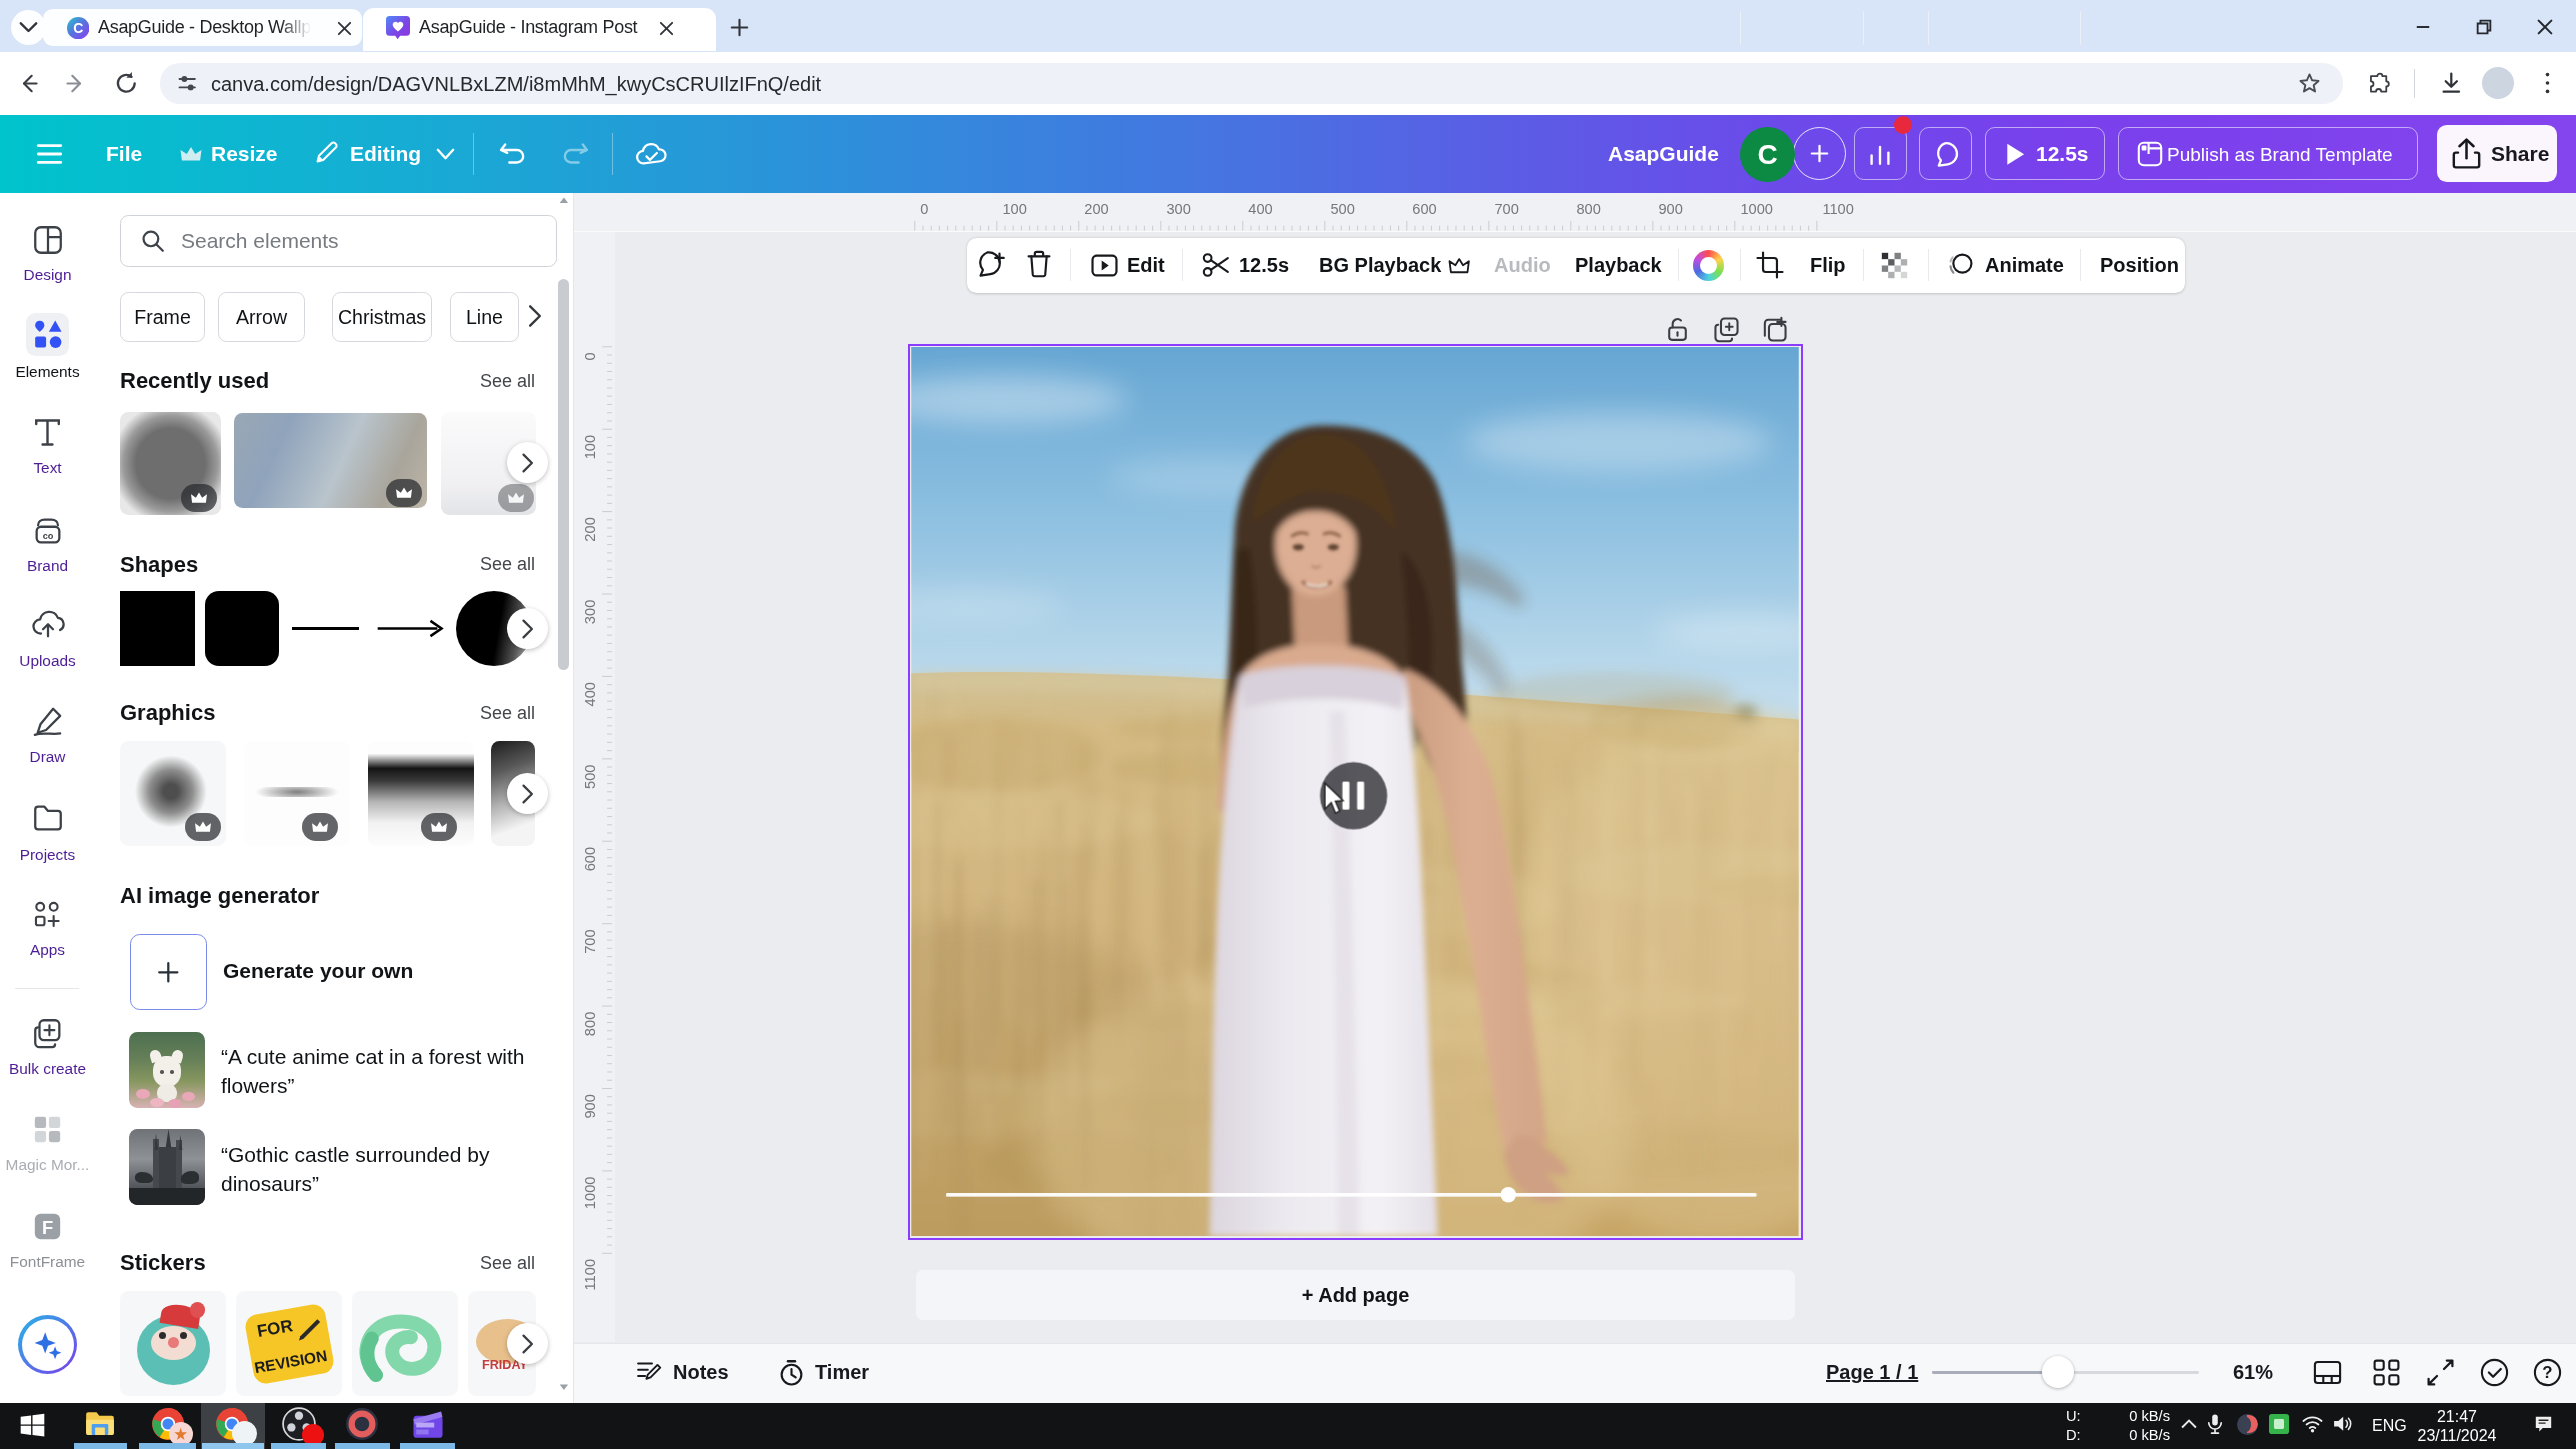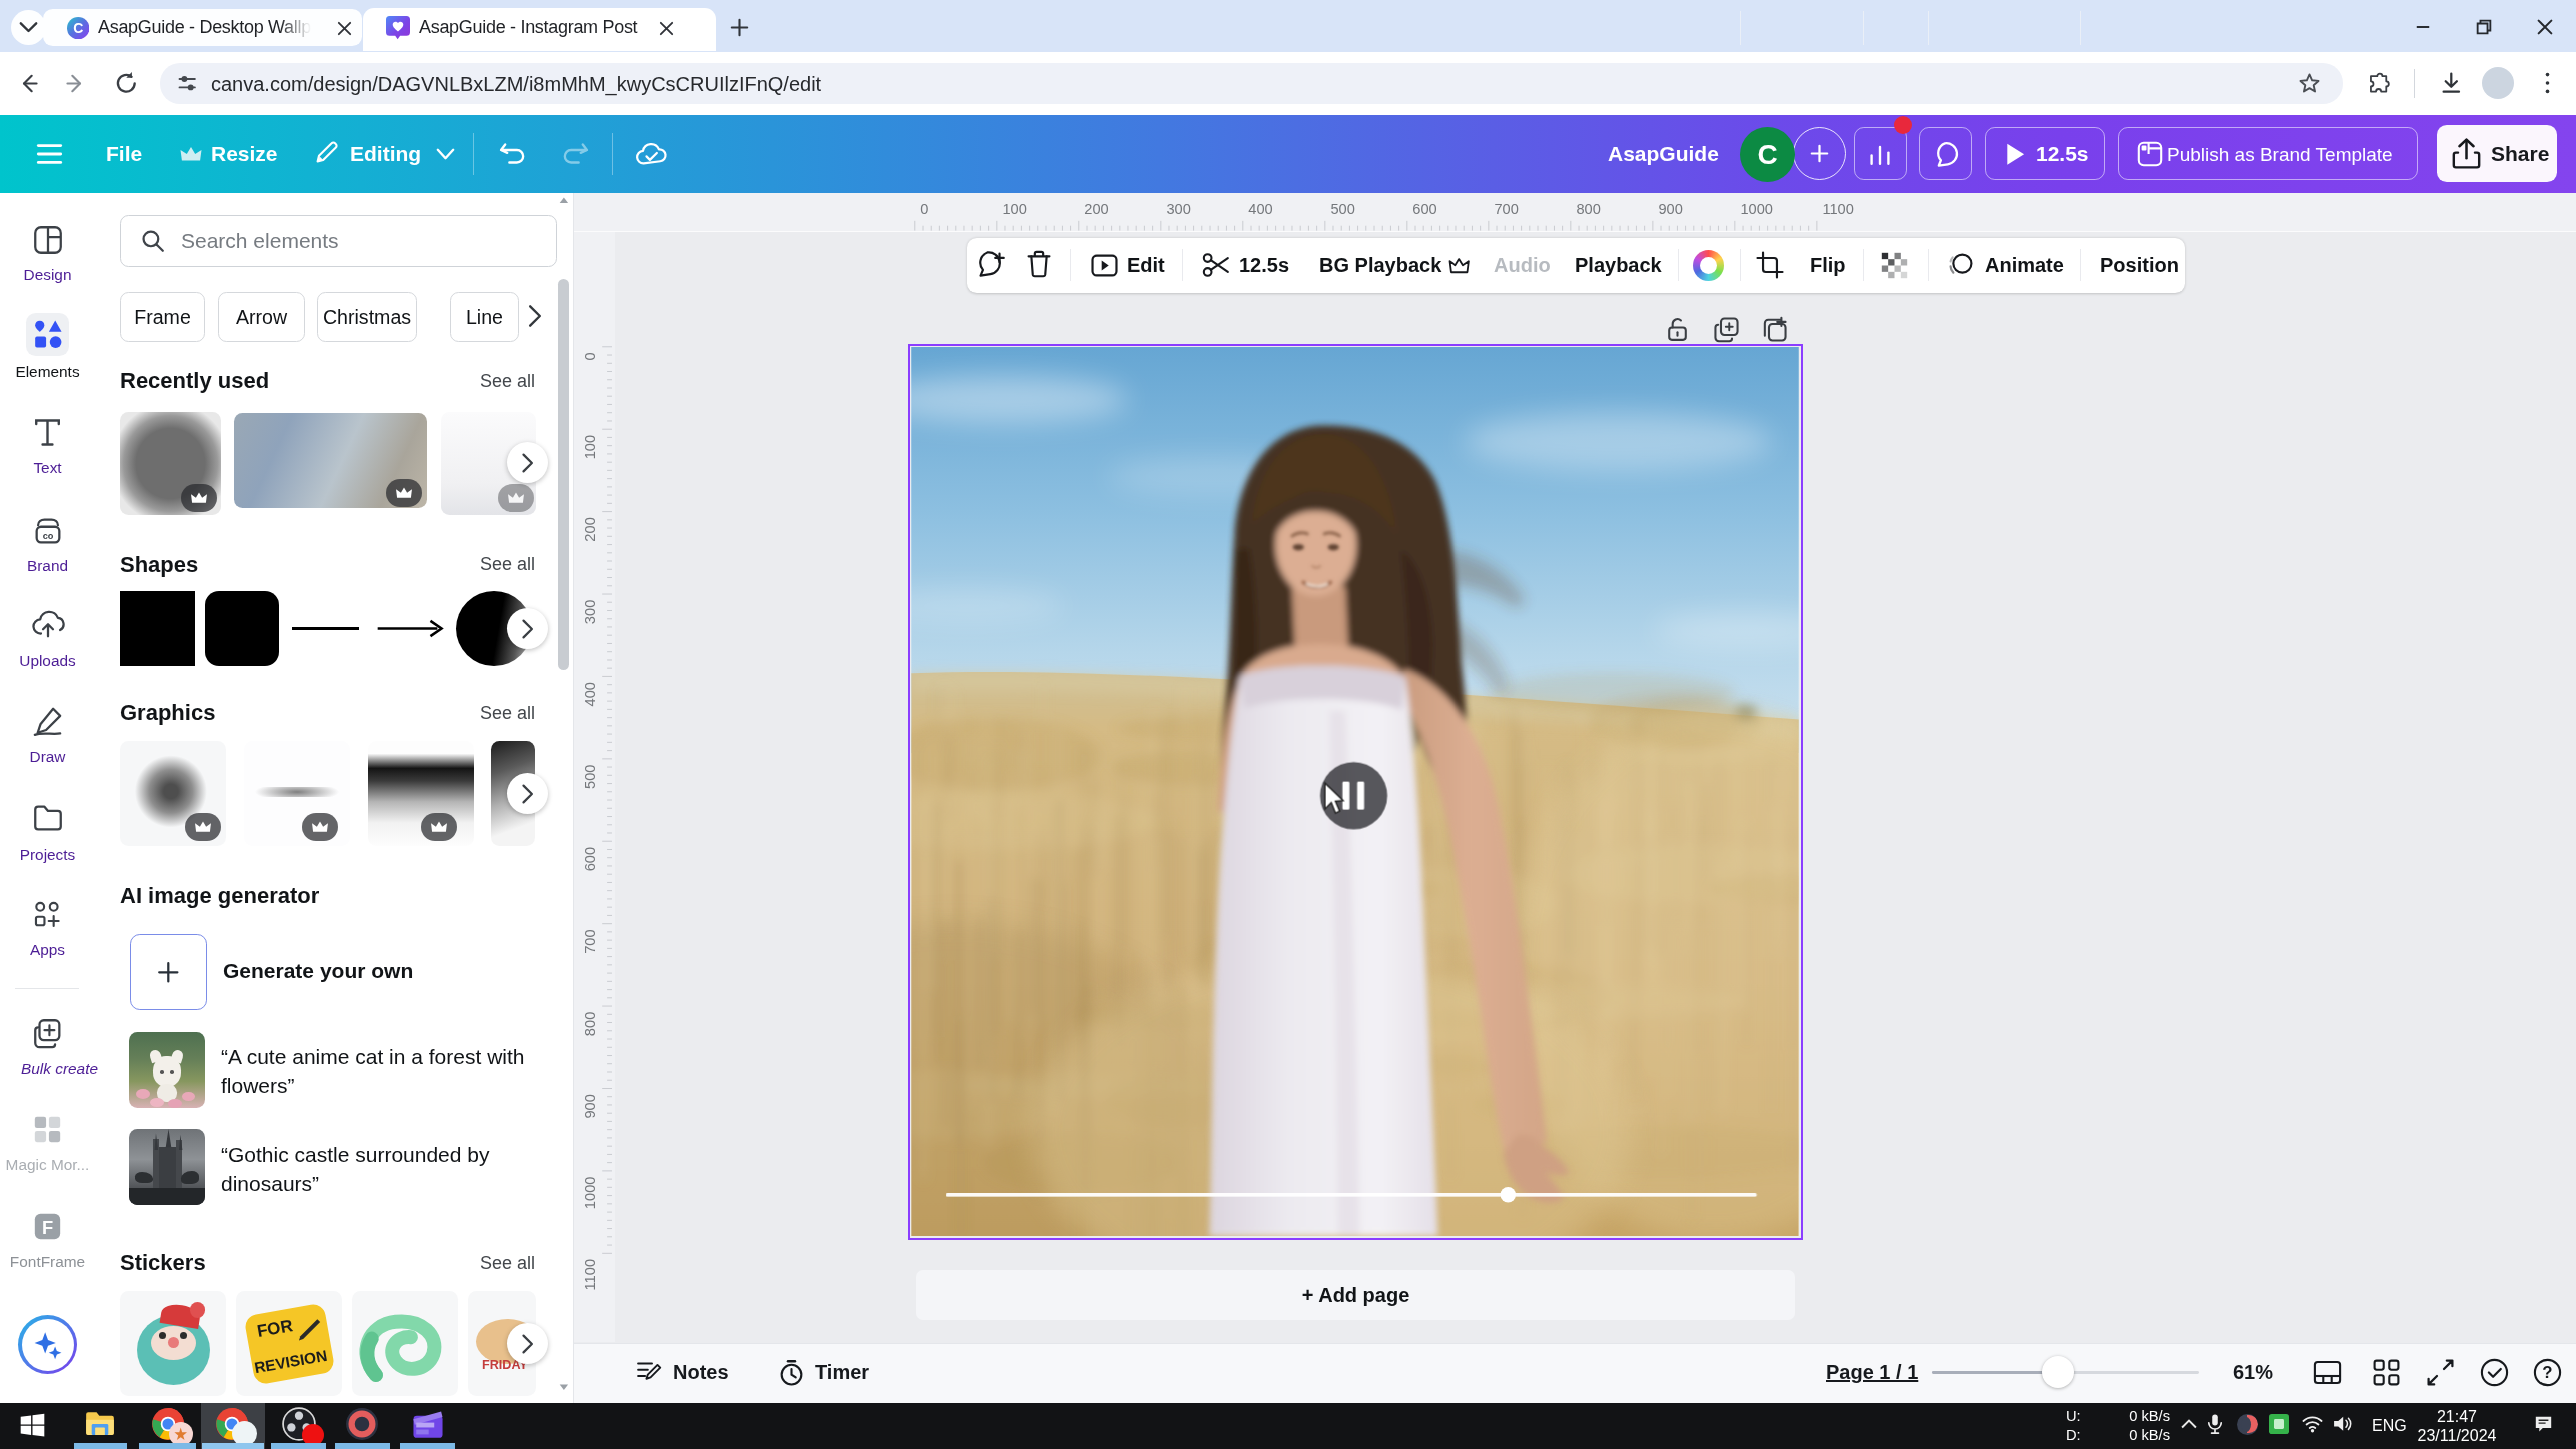--- a/index.html
+++ b/index.html
@@ -1087,21 +1087,21 @@
 </svg>
 <div class="abs raillabel" style="left:0px;top:941px;z-index:6;">Apps</div>
 
 <div class="abs" style="left:15.4px;top:988px;width:64px;height:1.4px;background:#e4e6e9;z-index:6;"></div>
 
 <svg class="abs" style="left:31px;top:1016px;z-index:6;" width="34" height="34" viewBox="0 0 48 48">
   <rect x="12" y="6" width="28" height="28" rx="6" fill="none" stroke="#3c4147" stroke-width="3.2"></rect>
   <path d="M34 40 a4 4 0 0 1 -4 4 h-18 a6 6 0 0 1 -6 -6 v-18 a4 4 0 0 1 4 -4" fill="none" stroke="#3c4147" stroke-width="3.2" stroke-linecap="round"></path>
   <path d="M26 13 V27 M19 20 H33" stroke="#3c4147" stroke-width="3" stroke-linecap="round"></path>
 </svg>
-<div class="abs raillabel" style="left:12px;top:1060px;z-index:6;font-style:italic;">Bulk create</div>
+<div class="abs raillabel" style="left:0px;top:1060px;z-index:6;">Bulk create</div>
 
 <svg class="abs" style="left:32px;top:1114px;z-index:6;" width="31" height="31" viewBox="0 0 44 44">
   <g fill="#b6babf">
     <rect x="4" y="4" width="16" height="16" rx="3"></rect>
     <rect x="24" y="4" width="16" height="16" rx="3" opacity=".6"></rect>
     <rect x="4" y="24" width="16" height="16" rx="3" opacity=".6"></rect>
     <rect x="24" y="24" width="16" height="16" rx="3"></rect>
   </g>
 </svg>
 <div class="abs raillabel dim" style="left:0px;top:1156px;z-index:6;">Magic Mor...</div>
@@ -1123,21 +1123,21 @@
 
 <div class="abs" style="left:120px;top:215px;width:437px;height:52px;border:1.4px solid #cfd3d8;border-radius:8.4px;background:#fff;z-index:6;"></div>
 <svg class="abs" style="left:139px;top:227px;z-index:7;" width="28" height="28" viewBox="0 0 40 40">
   <circle cx="17" cy="17" r="10.5" fill="none" stroke="#3f444a" stroke-width="3.2"></circle>
   <path d="M25 25 L34 34" stroke="#3f444a" stroke-width="3.2" stroke-linecap="round"></path>
 </svg>
 <div class="abs" style="left:181px;top:229px;font-size:21px;color:#767b81;z-index:7;">Search elements</div>
 
 <div class="abs chip" style="left:120px;top:292px;width:85px;z-index:6;">Frame</div>
 <div class="abs chip" style="left:218px;top:292px;width:87px;z-index:6;">Arrow</div>
-<div class="abs chip" style="left:317px;top:292px;width:100px;z-index:6;">Christmas</div>
+<div class="abs chip" style="left:332px;top:292px;width:100px;z-index:6;">Christmas</div>
 <div class="abs chip" style="left:450px;top:292px;width:69px;z-index:6;">Line</div>
 <svg class="abs" style="left:526px;top:302px;z-index:7;" width="18" height="28" viewBox="0 0 26 40">
   <path d="M6 6 L20 20 L6 34" fill="none" stroke="#33373c" stroke-width="3.4" stroke-linecap="round" stroke-linejoin="round"></path>
 </svg>
 
 <div class="abs h2" style="left:120px;top:368px;z-index:6;">Recently used</div>
 <div class="abs seeall" style="left:480px;top:371px;z-index:6;">See all</div>
 
 <div class="abs thumb" style="left:120px;top:412px;width:101px;height:103px;background:radial-gradient(ellipse 62% 62% at 50% 50%, #6e6e6e 55%, #9a9a9a 75%, #e8e8e8 95%);z-index:6;"></div>
 <div class="abs thumb" style="left:234px;top:413px;width:193px;height:95px;background:linear-gradient(115deg,#9aa8b5 0%,#8fa3bb 25%,#b9c4cc 55%,#a9a59b 80%,#bdb6a8 100%);z-index:6;"></div>

